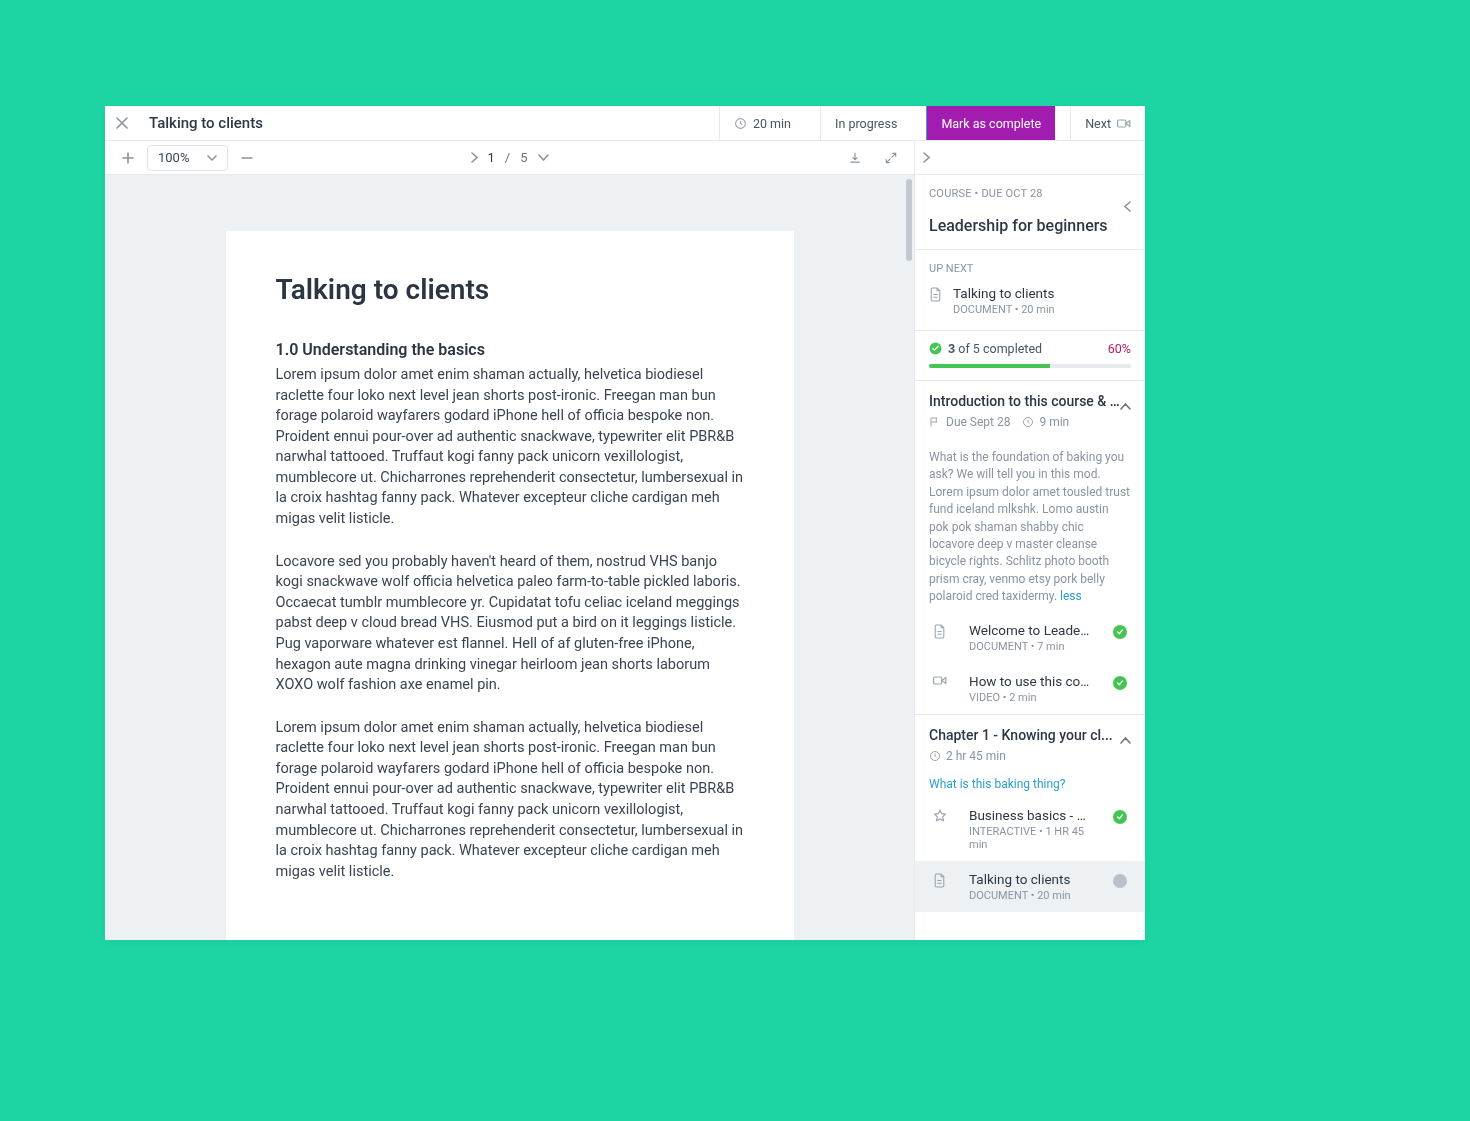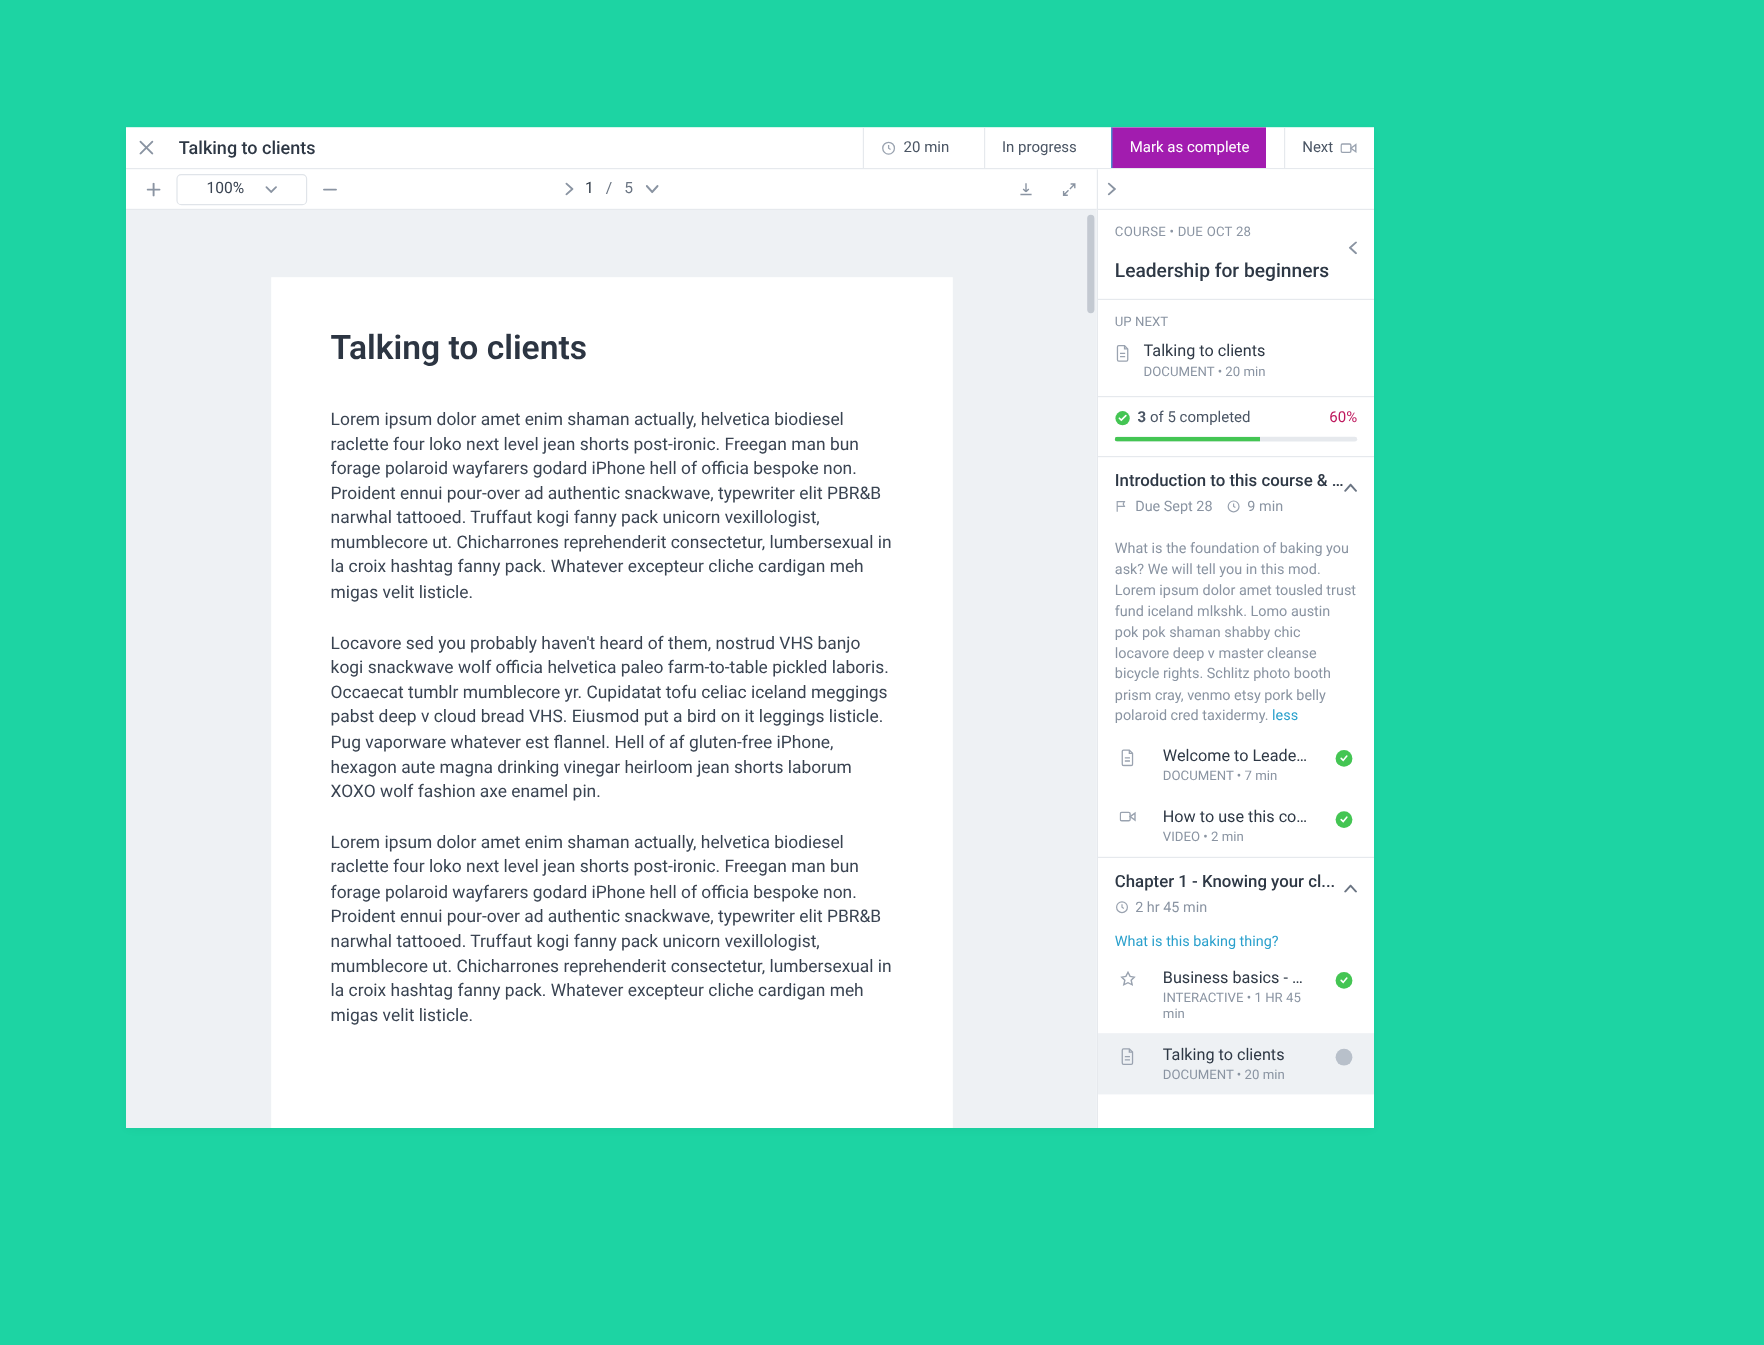--- a/index.html
+++ b/index.html
@@ -57,21 +57,21 @@
     height: 34px; border-bottom:1px solid #e6e9ed;
     display:flex; align-items:center; padding: 0 10px;
     flex: 0 0 auto; position:relative;
   }
   .sq-btn {
     width:26px;height:26px;display:flex;align-items:center;justify-content:center;
     color:#8a94a2; cursor:pointer; font-size:16px;
   }
   .zoom-pill {
     border:1px solid #e0e4e9; border-radius:4px; height:26px;
-    display:flex; align-items:center; padding:0 24px; margin: 0 6px;
+    display:flex; align-items:center; padding:0 10px; margin: 0 6px;
     font-size:13px; color:#3a4452; cursor:pointer; gap:18px; background:#fff;
   }
   .pager { position:absolute; left:50%; transform:translateX(-50%);
     display:flex; align-items:center; gap:10px; color:#6b7583; font-size:13px;}
   .pager .num.cur { color:#2e3845; }
   .pager .arrow { color:#8a94a2; cursor:pointer; display:flex; }
   .toolbar2-right { margin-left:auto; display:flex; gap:10px; }
 
   
   .body {
@@ -262,20 +262,21 @@
               </svg>
           </div>
         </div>
       </div>
 
       <div class="doc-area">
         <div class="doc-scrollbar"></div>
         <div class="doc-scroll">
           <div class="page">
             <h1>Talking to clients</h1>
+            <h2>1.0 Understanding the basics</h2>
             <p>Lorem ipsum dolor amet enim shaman actually, helvetica biodiesel raclette four loko next level jean shorts post-ironic. Freegan man bun forage polaroid wayfarers godard iPhone hell of officia bespoke non. Proident ennui pour-over ad authentic snackwave, typewriter elit PBR&amp;B narwhal tattooed. Truffaut kogi fanny pack unicorn vexillologist, mumblecore ut. Chicharrones reprehenderit consectetur, lumbersexual in la croix hashtag fanny pack. Whatever excepteur cliche cardigan meh migas velit listicle.</p>
             <p>Locavore sed you probably haven't heard of them, nostrud VHS banjo kogi snackwave wolf officia helvetica paleo farm-to-table pickled laboris. Occaecat tumblr mumblecore yr. Cupidatat tofu celiac iceland meggings pabst deep v cloud bread VHS. Eiusmod put a bird on it leggings listicle. Pug vaporware whatever est flannel. Hell of af gluten-free iPhone, hexagon aute magna drinking vinegar heirloom jean shorts laborum XOXO wolf fashion axe enamel pin.</p>
             <p>Lorem ipsum dolor amet enim shaman actually, helvetica biodiesel raclette four loko next level jean shorts post-ironic. Freegan man bun forage polaroid wayfarers godard iPhone hell of officia bespoke non. Proident ennui pour-over ad authentic snackwave, typewriter elit PBR&amp;B narwhal tattooed. Truffaut kogi fanny pack unicorn vexillologist, mumblecore ut. Chicharrones reprehenderit consectetur, lumbersexual in la croix hashtag fanny pack. Whatever excepteur cliche cardigan meh migas velit listicle.</p>
 
           </div>
         </div>
       </div>
     </div>
 
     <div class="sidebar">

